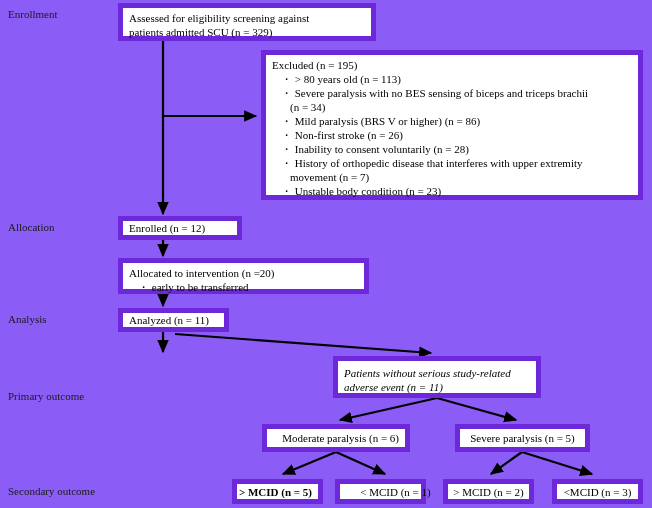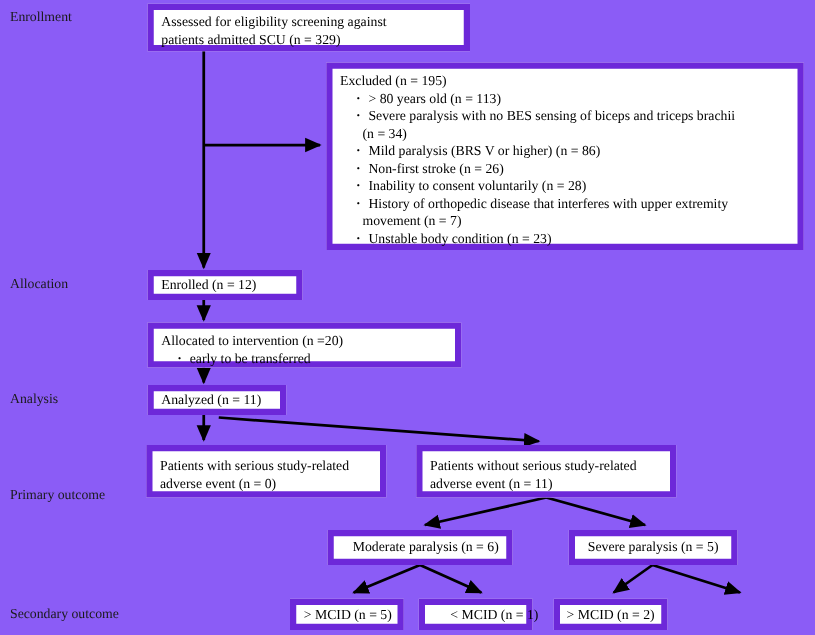--- a/index.html
+++ b/index.html
@@ -153,44 +153,43 @@
 
   <div class="node" style="left:118px; top:258px; width:251px; height:36px;">
     <span class="line">Allocated to intervention (n =20)</span>
     <span class="bullet-line">・ early to be transferred</span>
   </div>
 
   <div class="node center" style="left:118px; top:308px; width:111px; height:24px;">
     <span class="line">Analyzed (n = 11)</span>
   </div>
 
-  <div class="node" style="left:117px; top:356px; width:192px; height:42px; padding-top:5px;">
-    <span class="line">Patients with serious study-related</span>
-    <span class="line">adverse event (n = 0)</span>
-  </div>
 
-  <div class="node" style="left:333px; top:356px; width:208px; height:42px; padding-top:5px;">
+  <div class="node" style="left:333px; top:356px; width:208px; height:42px; padding-top:5px;font-style:italic;">
     <span class="line">Patients without serious study-related</span>
     <span class="line">adverse event (n = 11)</span>
   </div>
 
   <div class="node center" style="left:262px; top:424px; width:148px; height:28px; justify-content:flex-end;">
     <span class="line">Moderate paralysis (n = 6)</span>
   </div>
 
   <div class="node center" style="left:455px; top:424px; width:135px; height:28px; justify-content:center;text-align:right;">
     <span class="line">Severe paralysis (n = 5)</span>
   </div>
 
-  <div class="node center" style="left:232px; top:479px; width:91px; height:25px; justify-content:flex-start;">
+  <div class="node center" style="left:232px; top:479px; width:91px; height:25px; justify-content:flex-end;font-weight:bold;">
     <span class="line">&gt; MCID (n = 5)</span>
   </div>
 
   <div class="node center" style="left:335px; top:479px; width:91px; height:25px; justify-content:center;padding-left:36px;">
     <span class="line">&lt; MCID (n = 1)</span>
   </div>
 
   <div class="node center" style="left:443px; top:479px; width:91px; height:25px; justify-content:center;">
     <span class="line">&gt; MCID (n = 2)</span>
   </div>
 
+  <div class="node center" style="left:552px; top:479px; width:91px; height:25px; justify-content:center;">
+    <span class="line">&lt;MCID (n = 3)</span>
+  </div>
 
 </div>
 
 </body></html>

